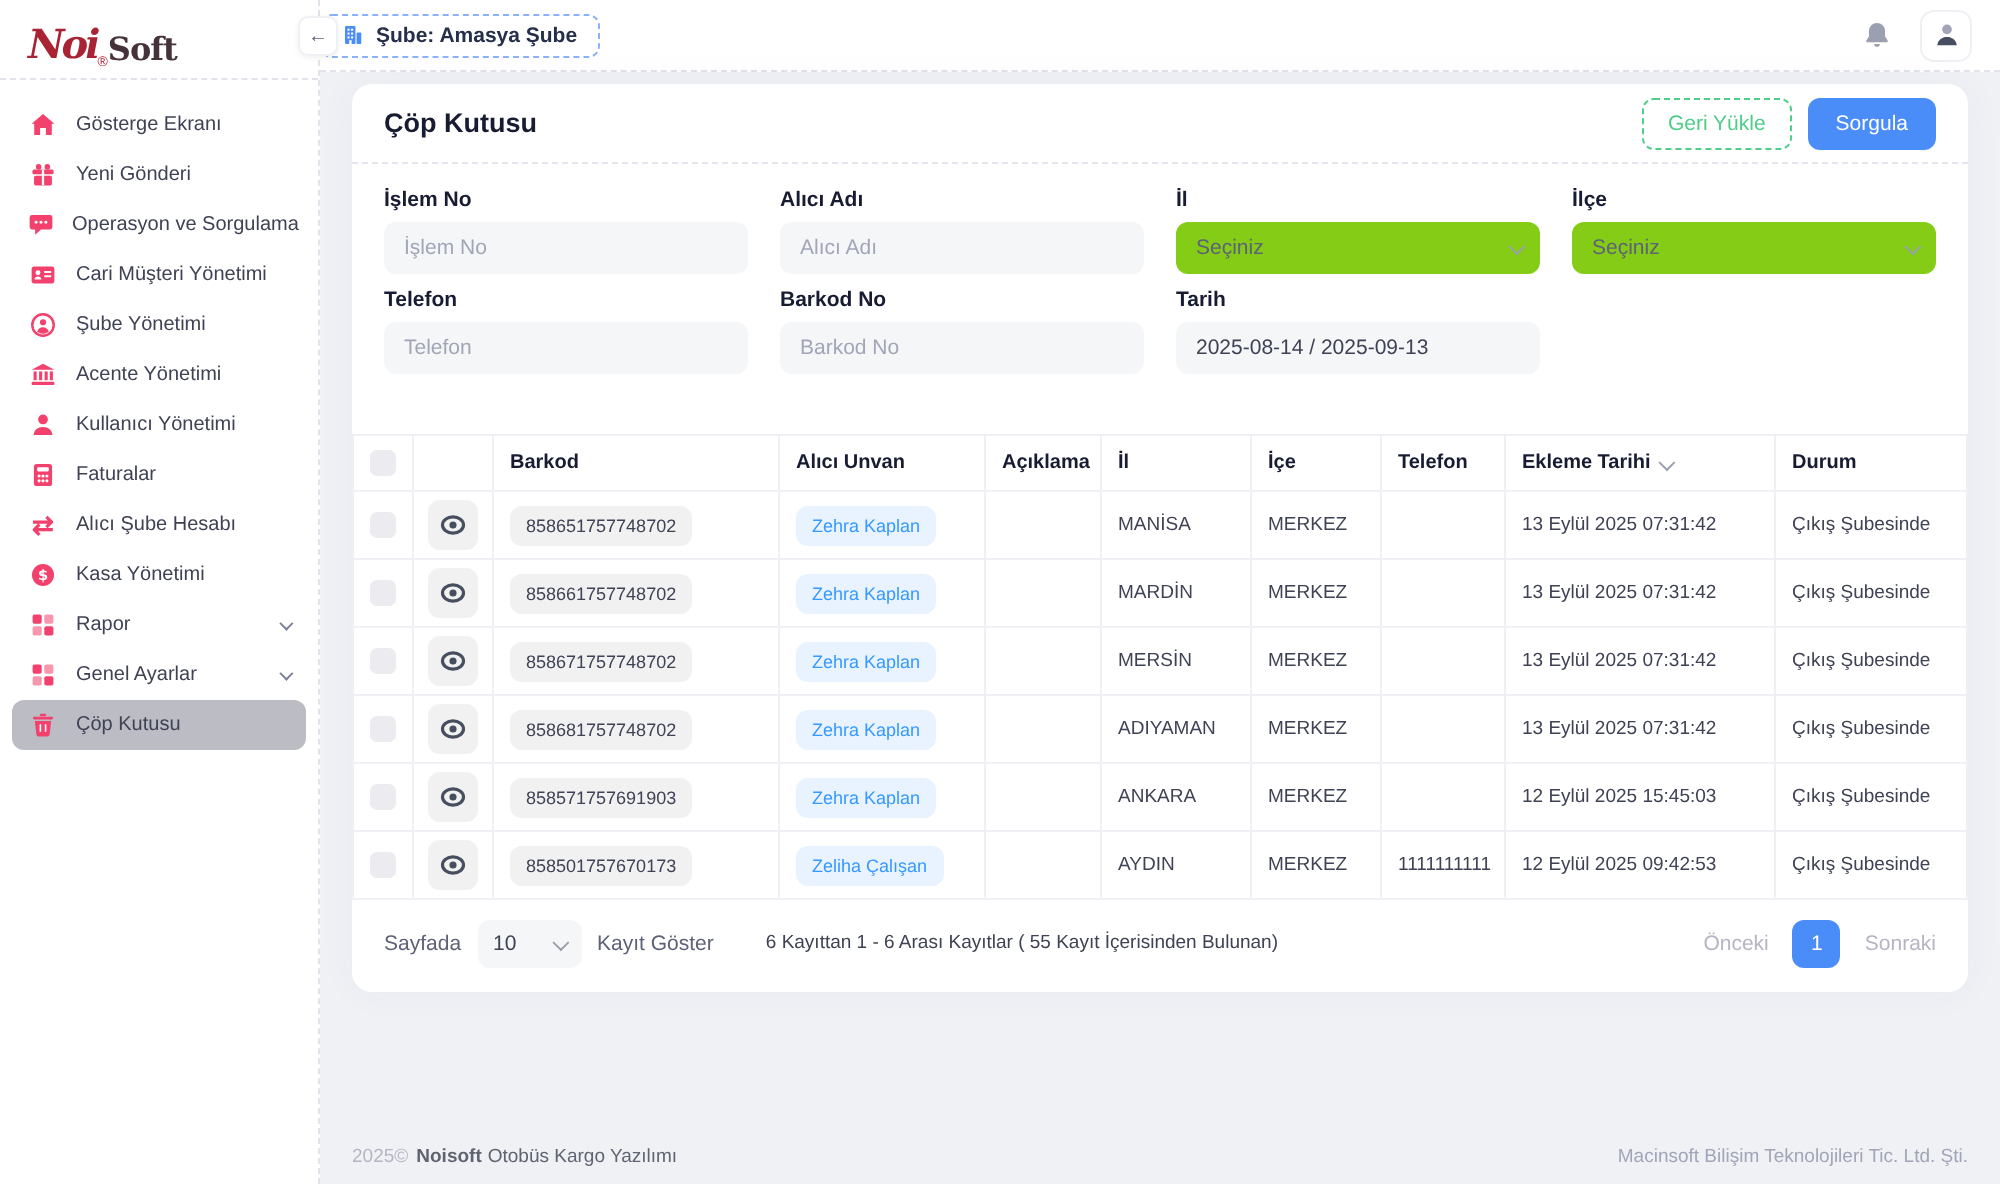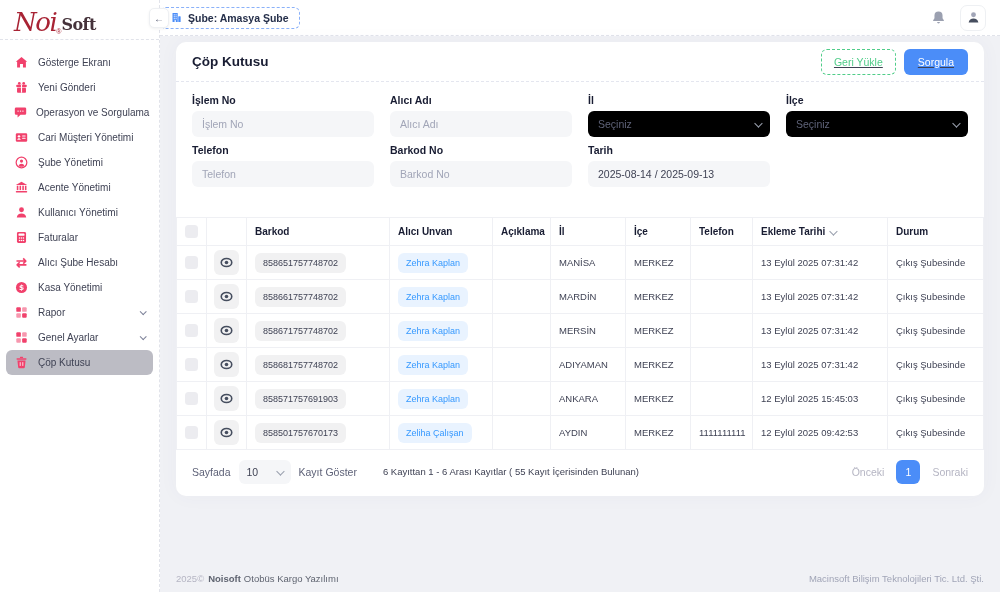--- a/index.html
+++ b/index.html
@@ -4,21 +4,21 @@
 <style>
   * { margin:0; padding:0; box-sizing:border-box; }
   html,body { width:1000px; height:592px; overflow:hidden; }
   body { font-family:"Liberation Sans", sans-serif; background:#f0f1f5; color:#3f4254; }
 
   .app { display:flex; width:1000px; height:592px; }
 
   
   .sidebar { width:160px; background:#fff; border-right:1px dashed #e1e3ea; flex-shrink:0; }
   .logo-box { height:40px; display:flex; align-items:flex-end; padding:2px 0 4px 14px; border-bottom:1px dashed #e1e3ea; }
-  .logo-noi { font-family:"DejaVu Serif", serif; font-style:italic; font-weight:normal; font-size:26px; line-height:26px; color:#a82334; letter-spacing:-1.5px; }
+  .logo-noi { font-family:"DejaVu Serif", serif; font-style:italic; font-weight:bold; font-size:20px; line-height:26px; color:#a82334; letter-spacing:-1.5px; }
   .logo-reg { font-size:7px; color:#a82334; vertical-align:18px; }
   .logo-soft { font-family:"DejaVu Serif", serif; font-weight:600; font-size:16px; line-height:20px; color:#45323a; letter-spacing:-.5px; }
   .nav { padding:10px 6px 0; }
   .nav-item { display:flex; align-items:center; gap:9px; height:25px; padding:0 8px; border-radius:6px; cursor:pointer; }
   .nav-item.active { background:#bcbcc4; }
   .nav-icon { width:15px; display:flex; justify-content:center; align-items:center; }
   .nav-glyph { color:#f1416c; font-size:13px; font-weight:bold; line-height:13px; }
   .nav-label { font-size:10px; color:#3f4254; white-space:nowrap; }
   .nav-chev { margin-left:auto; width:5px; height:5px; border-right:1.4px solid #7e8299; border-bottom:1.4px solid #7e8299; transform:rotate(45deg) translateY(-1px); }
 
@@ -30,29 +30,29 @@
   .branch-label { font-size:10.5px; font-weight:bold; color:#252f4a; }
   .topbar-right { margin-left:auto; display:flex; align-items:center; gap:14px; padding-right:14px; }
   .bell-btn { display:flex; cursor:pointer; }
   .avatar-btn { width:26px; height:26px; border:1px solid #eef0f3; border-radius:7px; background:#fff; display:flex; align-items:center; justify-content:center; cursor:pointer; }
 
   
   .content { flex:1; padding:6px 16px 0; position:relative; }
   .card { background:#fff; border-radius:10px; box-shadow:0 0 20px rgba(76,87,125,.04); }
   .card-header { display:flex; align-items:center; height:40px; padding:0 16px; border-bottom:1px dashed #e4e6ef; }
   .card-title { font-size:13.5px; font-weight:bold; color:#181c32; }
-  .header-actions { margin-left:auto; display:flex; gap:8px;text-decoration:underline; }
+  .header-actions { margin-left:auto; display:flex; gap:8px; }
   .btn-restore { border:1px dashed #50cd89; color:#50cd89; background:#fff; font-size:10.5px; padding:6px 12px; border-radius:6px; cursor:pointer; font-family:inherit; }
   .btn-query { background:#4b8df8; color:#fff; border:none; font-size:10.5px; padding:6px 14px; border-radius:6px; cursor:pointer; font-family:inherit; }
 
   .filters { display:grid; grid-template-columns:repeat(4,1fr); column-gap:16px; row-gap:7px; padding:12px 16px 14px; }
   .f-label { font-size:10.5px; font-weight:bold; color:#181c32; margin-bottom:5px; }
   .f-input { width:100%; height:26px; background:#f5f6f8; border:none; border-radius:6px; padding:0 10px; font-size:10.5px; color:#3f4254; font-family:inherit; outline:none; }
   .f-input::placeholder { color:#a1a5b7; }
-  .f-select { height:26px; background:#000000; border-radius:6px; padding:0 10px; display:flex; align-items:center; justify-content:space-between; font-size:10.5px; color:#5e6278; cursor:pointer; }
+  .f-select { height:26px; background:#84cc16; border-radius:6px; padding:0 10px; display:flex; align-items:center; justify-content:space-between; font-size:10.5px; color:#5e6278; cursor:pointer; }
   .chev { width:5.5px; height:5.5px; border-right:1.5px solid #9aa0ae; border-bottom:1.5px solid #9aa0ae; transform:rotate(45deg) translateY(-1px); }
 
   
   .tbl-wrap { margin-top:16px; }
   table { width:100%; border-collapse:collapse; table-layout:fixed; }
   th,td { border:1px solid #eff0f4; }
   th { font-size:10px; font-weight:bold; color:#181c32; text-align:left; padding:8px; }
   td { font-size:9.5px; color:#3f4254; padding:4px 8px; height:33px; }
   .td-c { text-align:center; padding:4px 2px; }
   .th-sort { display:flex; align-items:center; gap:5px; cursor:pointer; }

